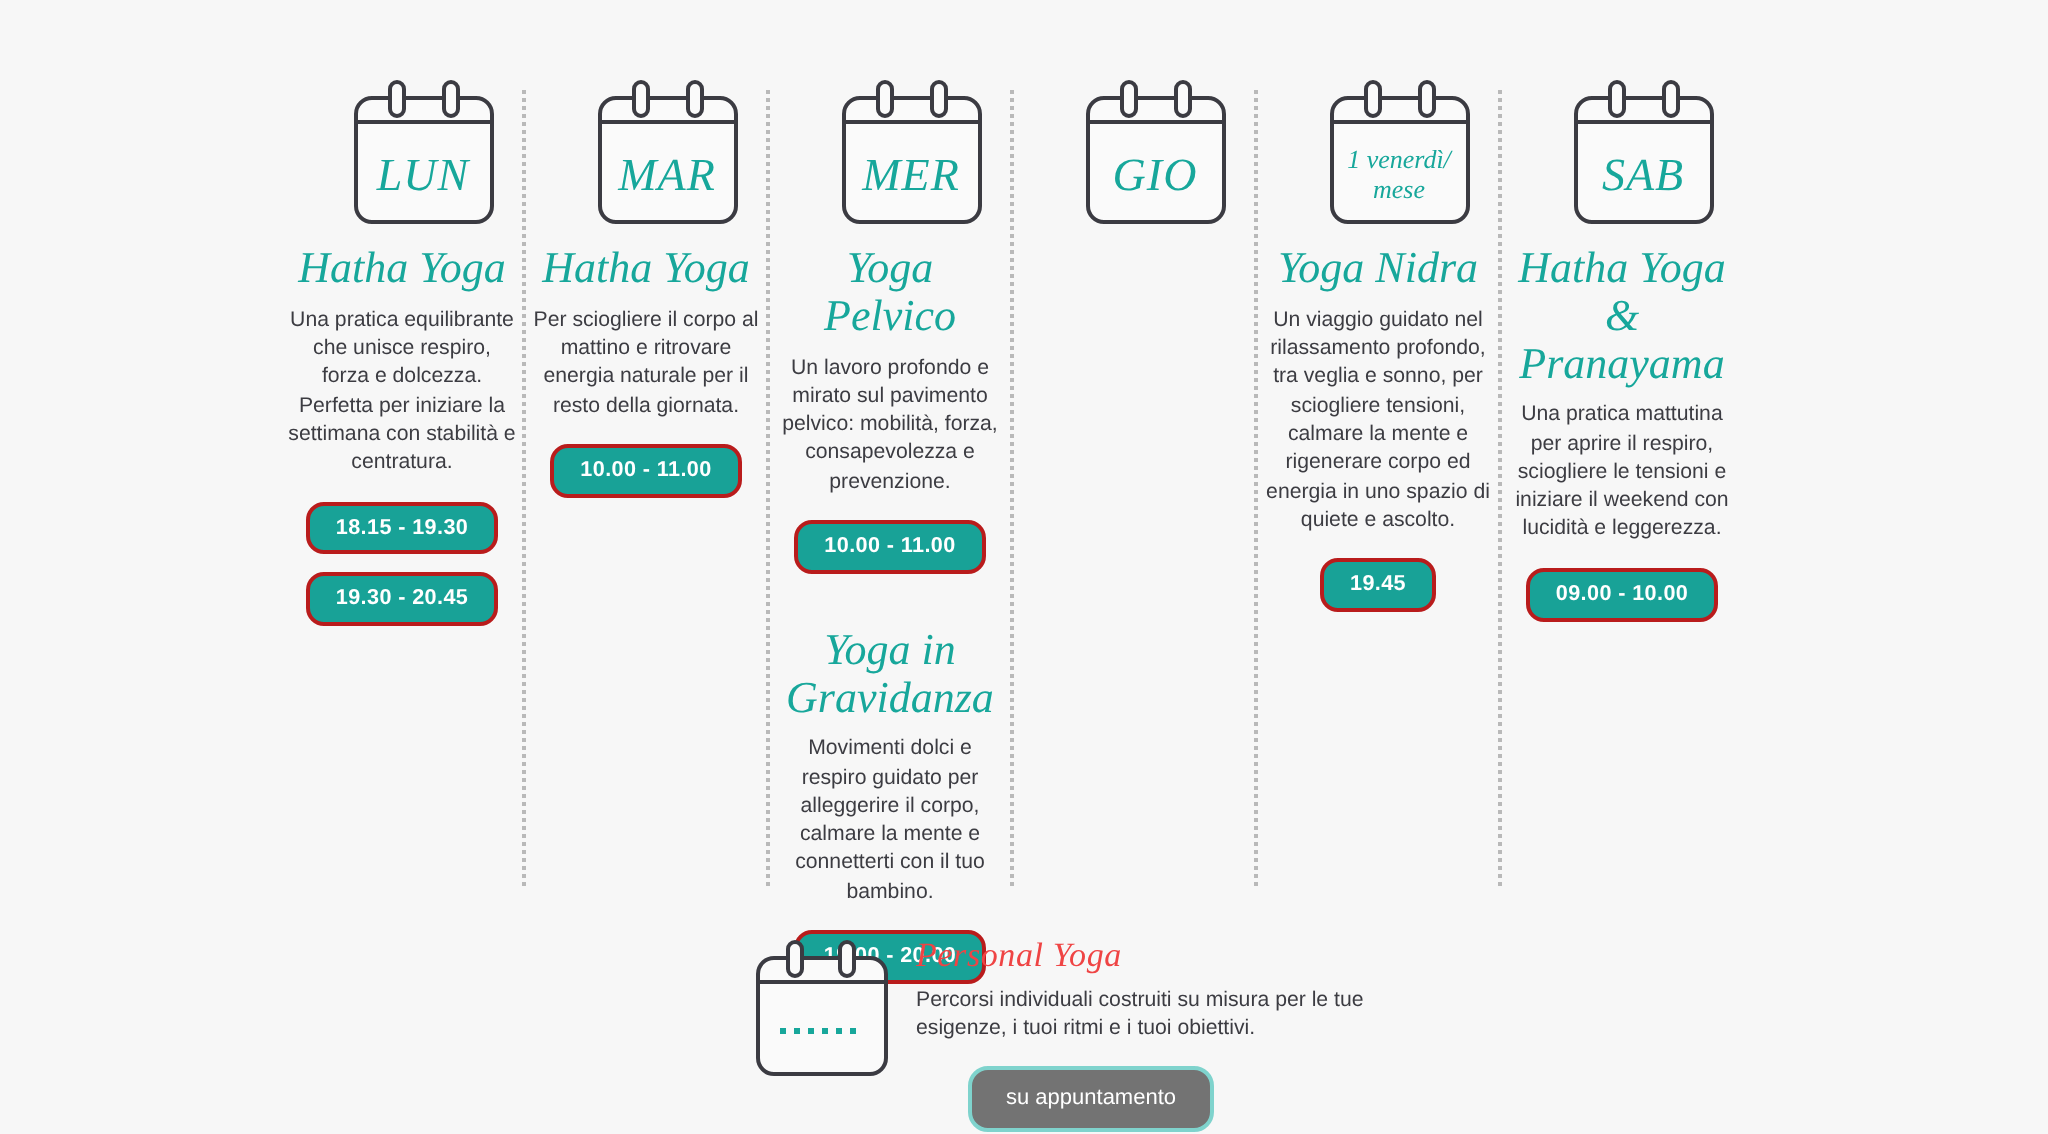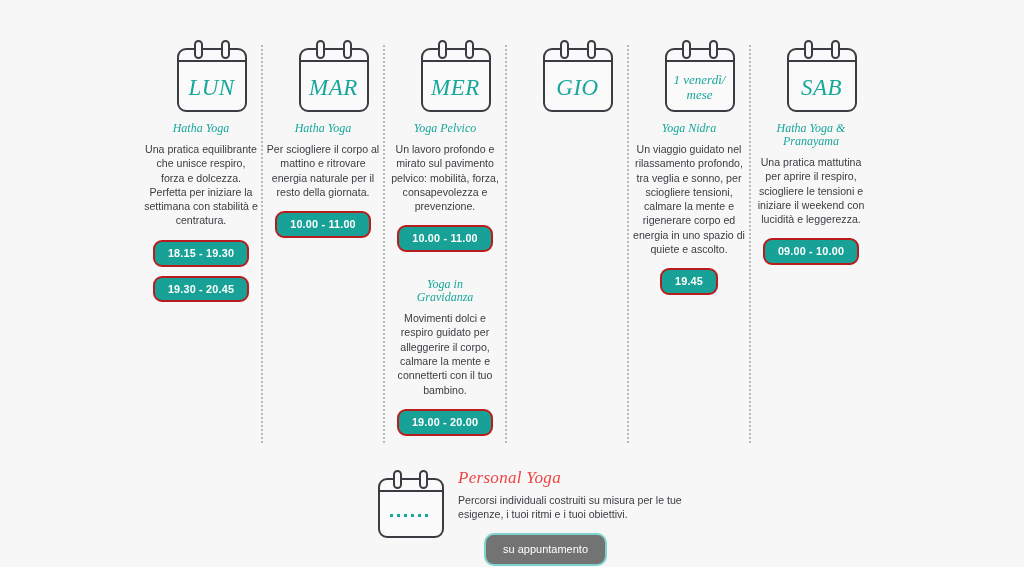--- a/index.html
+++ b/index.html
@@ -111,21 +111,21 @@
     width: 100%;
     display: flex;
     flex-direction: column;
     align-items: center;
   }
   .class-block.spaced { margin-top: 26px; }
 
   .class-title {
     font-family: "Liberation Serif", serif;
     font-style: italic;
-    font-size: 12px;
+    font-size: 22px;
     color: #17a79b;
     text-align: center;
     line-height: 1.08;
     margin-bottom: 7px;
     white-space: pre-line;
   }
 
   .class-desc {
     font-family: "Liberation Sans", sans-serif;
     font-size: 10.6px;

